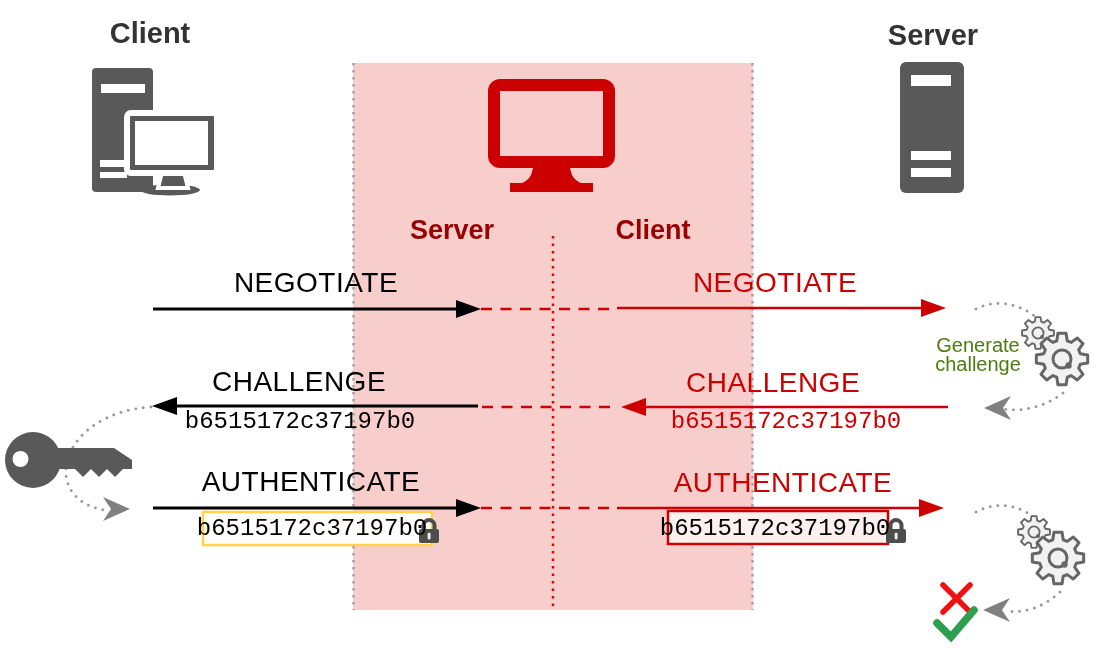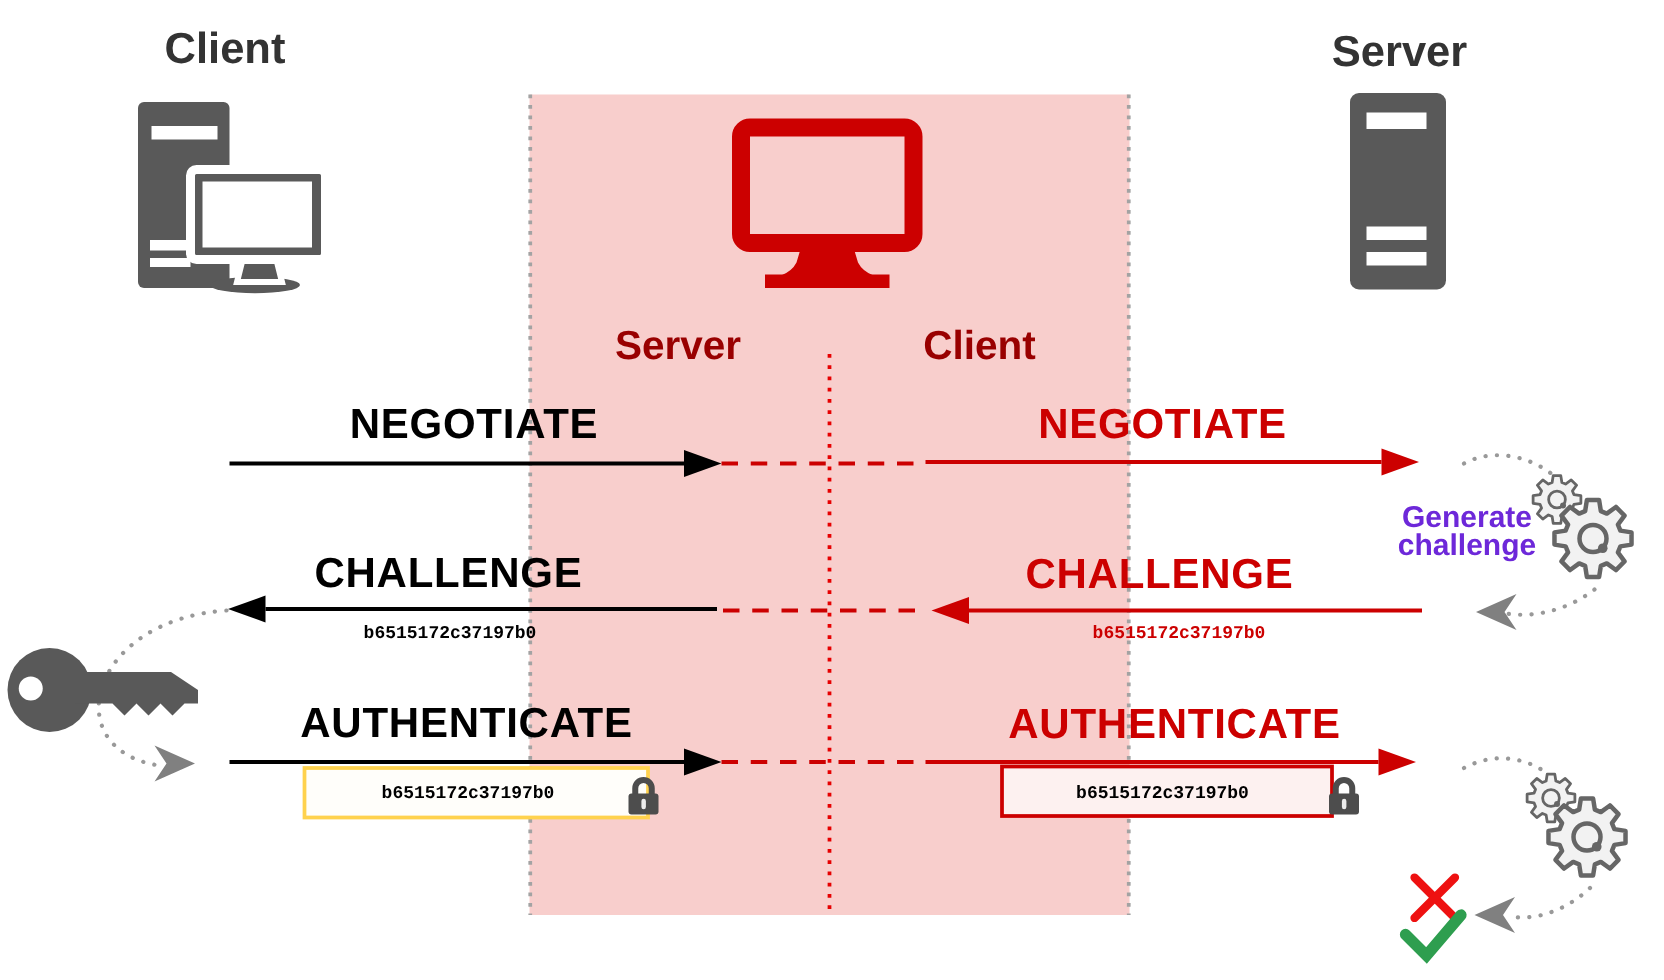--- a/index.html
+++ b/index.html
@@ -1,28 +1,28 @@
 <!DOCTYPE html>
 <html><head>
 <meta charset="utf-8">
 <style>
   html,body{margin:0;padding:0;background:#fff;}
   .stage{
     position:relative;width:1109px;height:653px;overflow:hidden;
     background:#fff;font-family:"Liberation Sans",sans-serif;
   }
   .stage svg.layer{position:absolute;left:0;top:0;z-index:1;}
-  .txt{position:absolute;z-index:2;white-space:nowrap;transform:translateX(-50%);font-weight:bold;}
+  .txt{position:absolute;z-index:2;white-space:nowrap;transform:translateX(-50%);}
   .hdr{font-size:29px;font-weight:bold;color:#333333;line-height:30px;}
   .role{font-size:27px;font-weight:bold;color:#990000;line-height:28px;}
   .msg{font-size:28px;letter-spacing:.5px;color:#000;line-height:29px;}
   .msg.red{color:#cc0000;}
-  .hex{font-family:"Liberation Mono","DejaVu Sans Mono",monospace;font-size:12px;color:#000;line-height:22px;}
+  .hex{font-family:"Liberation Mono","DejaVu Sans Mono",monospace;font-size:24px;color:#000;line-height:22px;}
   .hex.red{color:#cc0000;}
-  .note{font-size:20px;color:#6d28d9;line-height:19px;text-align:center;}
+  .note{font-size:20px;color:#4d7c0f;line-height:19px;text-align:center;}
 </style>
 </head>
 <body>
 
 <div class="stage">
 
   <svg class="layer" width="1109" height="653" viewBox="0 0 1109 653">
 
     <defs>
       <g id="gearShape">

